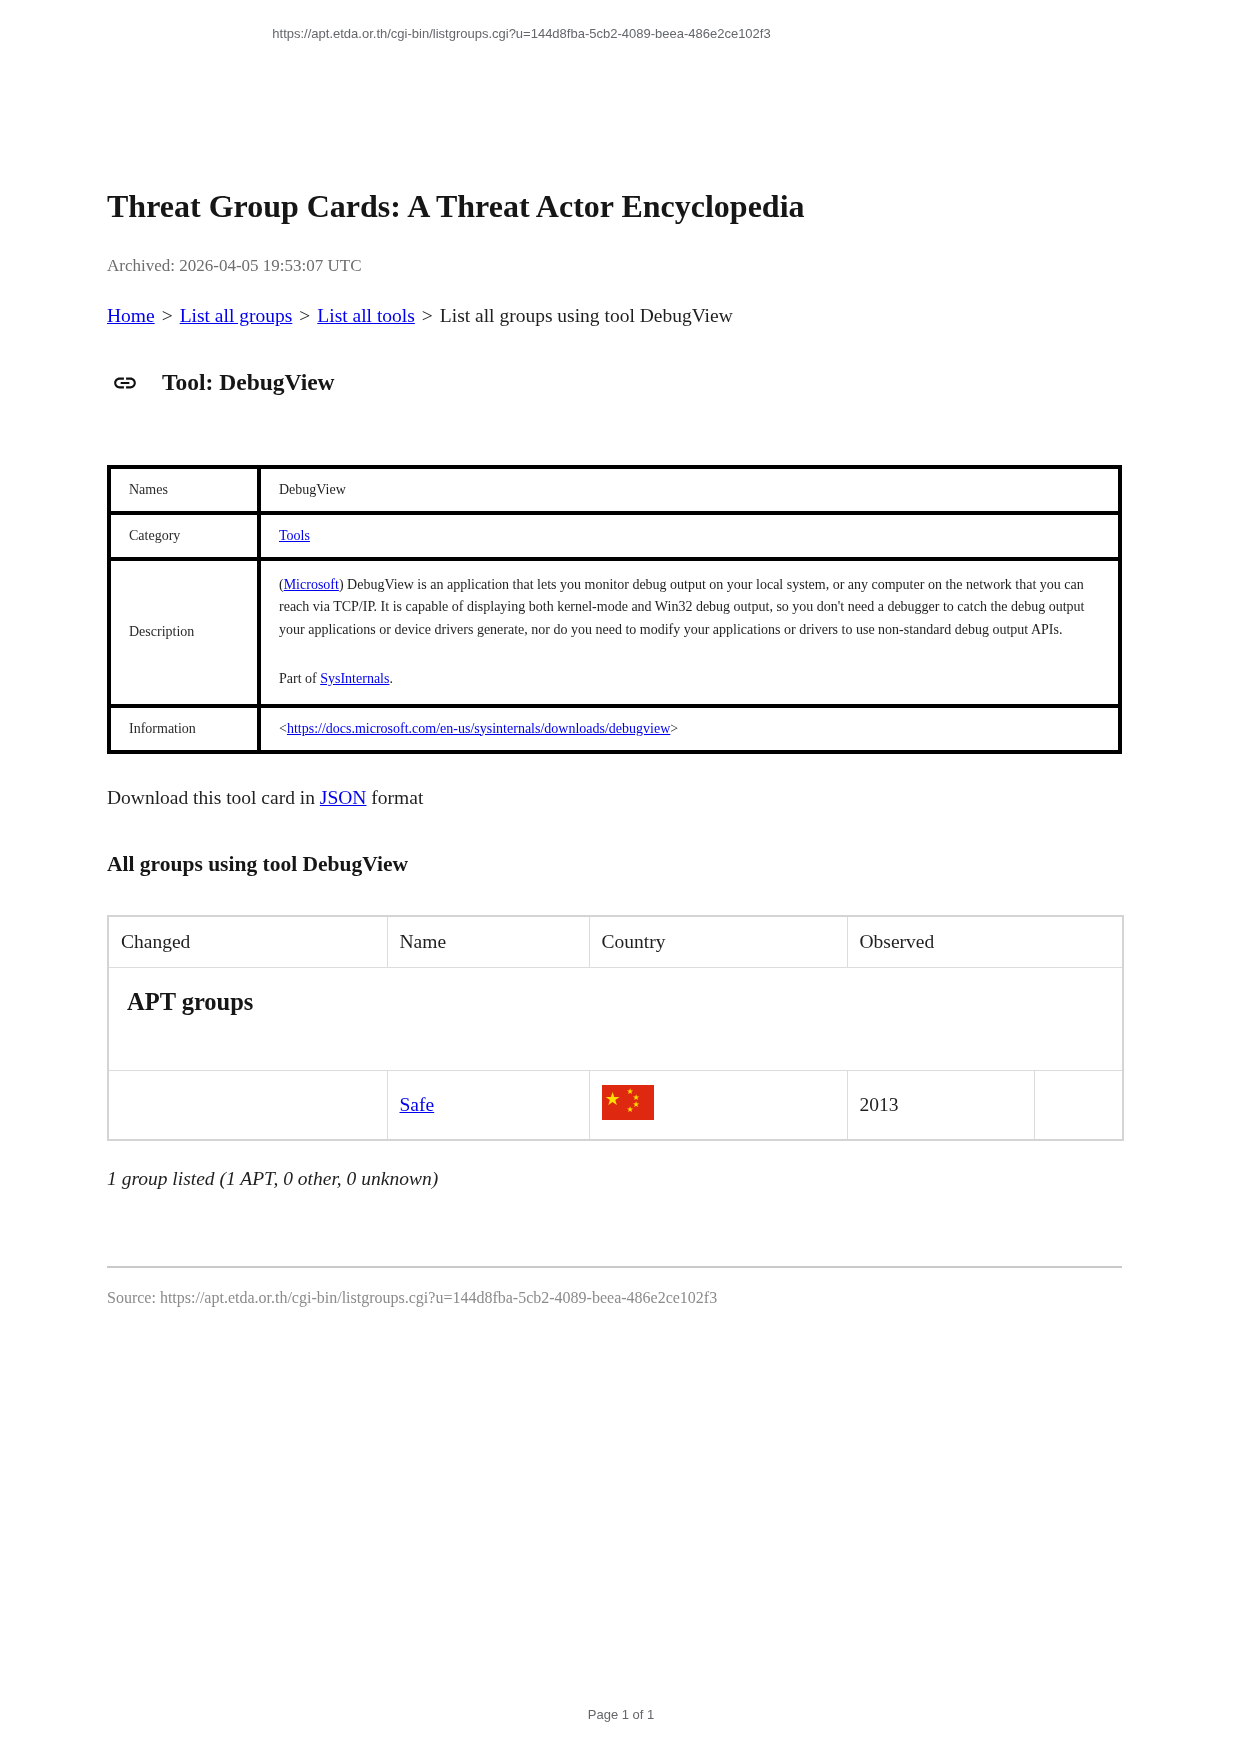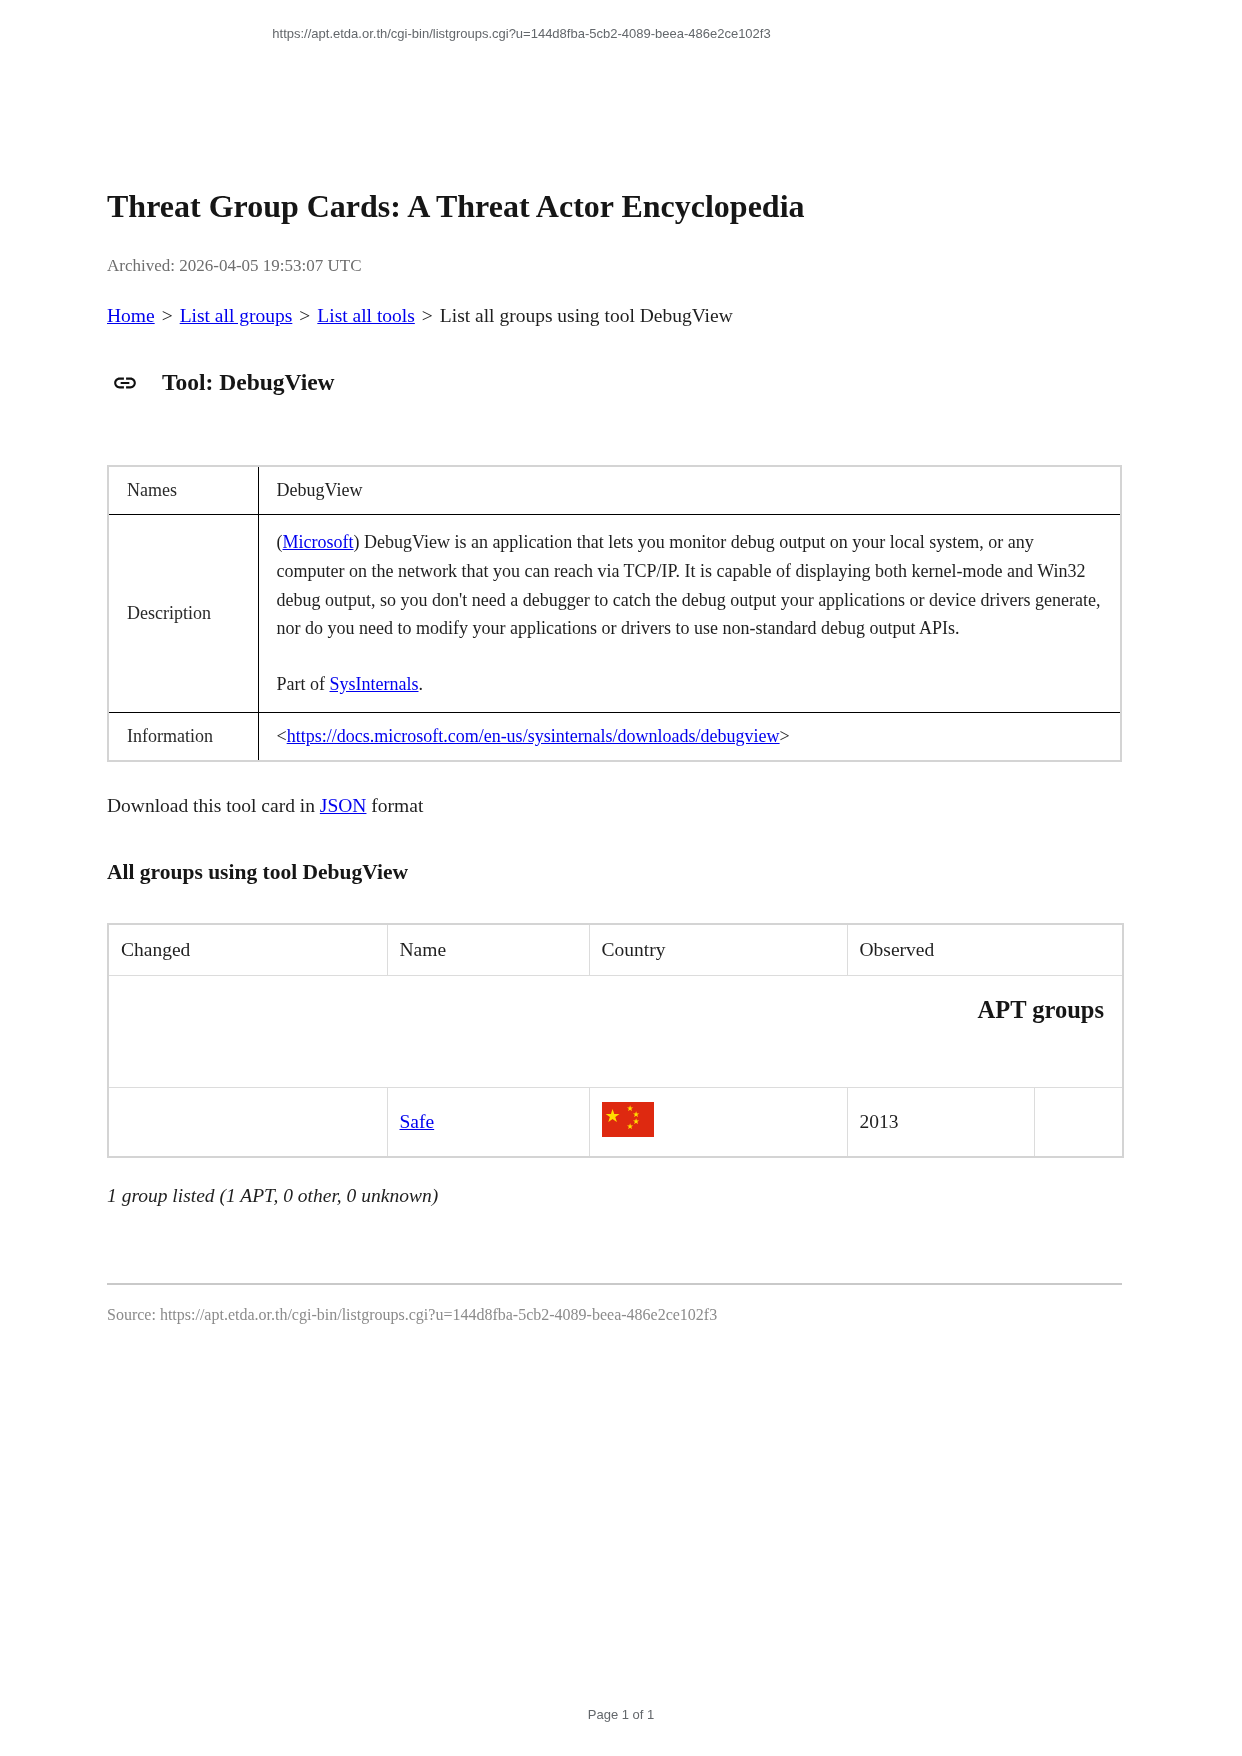--- a/index.html
+++ b/index.html
@@ -13,34 +13,34 @@
   a{color:#0000ee;text-decoration:underline;cursor:pointer;}
   h1.page-title{margin:186px 0 0 0;font-size:32px;line-height:1.25;font-weight:bold;color:#161616;}
   p.archived{margin:30px 0 0 0;font-size:17px;color:#6e6e6e;}
   p.breadcrumb{margin:29px 0 0 0;font-size:19.5px;}
   p.breadcrumb .sep{margin:0 7px;color:#1f1f1f;}
   h2.tool-heading{margin:42px 0 0 0;font-size:23.5px;font-weight:bold;color:#161616;
        display:flex;align-items:center;gap:19px;}
   .link-icon{display:inline-flex;align-items:center;}
   table{border-collapse:collapse;width:1015px;table-layout:fixed;}
   table.tool-card{margin-top:69px;border:2px solid #d4d4d4;}
-  table.tool-card td{border:1px solid #000000;font-size:18px;padding:13px 18px;
+  table.tool-card td{border:4px solid #000000;font-size:14px;padding:13px 18px;
        vertical-align:middle;word-wrap:break-word;}
   td.lbl{color:#2a2a2a;}
   td.desc{padding:28px 18px;}
   td.desc p{margin:0;line-height:1.6;}
   td.desc p + p{margin-top:27px;}
   p.plain{margin:28px 0 0 0;font-size:19.5px;}
   p.download{margin:33px 0 0 0;font-size:19.5px;}
   h3.groups-heading{margin:43px 0 0 0;font-size:21.5px;font-weight:bold;color:#161616;}
   table.groups{margin-top:38px;border:2px solid #d4d4d4;}
   table.groups th,table.groups td{border:1px solid #dcdcdc;font-size:19.5px;
        padding:14px 12px;text-align:left;font-weight:normal;vertical-align:middle;}
   table.groups tr.section-row td{padding:18px 18px;}
-  h2.apt-heading{margin:2px 0 45px 0;font-size:24.5px;font-weight:bold;color:#161616;text-align:right;}
+  h2.apt-heading{margin:2px 0 36px 0;font-size:24.5px;font-weight:bold;color:#161616;}
   tr.data-row td{height:40px;}
   .flag{display:inline-block;width:52px;height:35px;background:#de2910;position:relative;}
   .flag span{position:absolute;color:#ffde00;font-family:"DejaVu Sans",sans-serif;line-height:1;}
   .flag .big{left:3px;top:5px;font-size:18px;}
   .flag .s1{left:25px;top:3px;font-size:8px;}
   .flag .s2{left:31px;top:9px;font-size:8px;}
   .flag .s3{left:31px;top:16px;font-size:8px;}
   .flag .s4{left:25px;top:21px;font-size:8px;}
   p.summary{margin:27px 0 0 0;font-size:19.5px;font-style:italic;}
   .rule{margin-top:76px;border-top:2px solid #c9c9c9;width:1015px;height:0;}
@@ -70,20 +70,24 @@
 
   <table class="tool-card">
     <colgroup>
         <col style="width:150px">
         <col>
       </colgroup>
     <tbody>
       <tr>
         <td class="lbl">Names</td>
         <td>DebugView</td>
+      </tr>
+      <tr>
+        <td class="lbl">Category</td>
+        <td><a href="#">Tools</a></td>
       </tr>
       <tr>
         <td class="lbl">Description</td>
         <td class="desc">
           <p><span>(</span><a href="#">Microsoft</a><span>) DebugView is an application that lets you monitor debug output on your local system, or any computer on the network that you can reach via TCP/IP. It is capable of displaying both kernel-mode and Win32 debug output, so you don't need a debugger to catch the debug output your applications or device drivers generate, nor do you need to modify your applications or drivers to use non-standard debug output APIs.</span></p>
           <p><span>Part of </span><a href="#">SysInternals</a><span>.</span></p>
         </td>
       </tr>
       <tr>
         <td class="lbl">Information</td>

